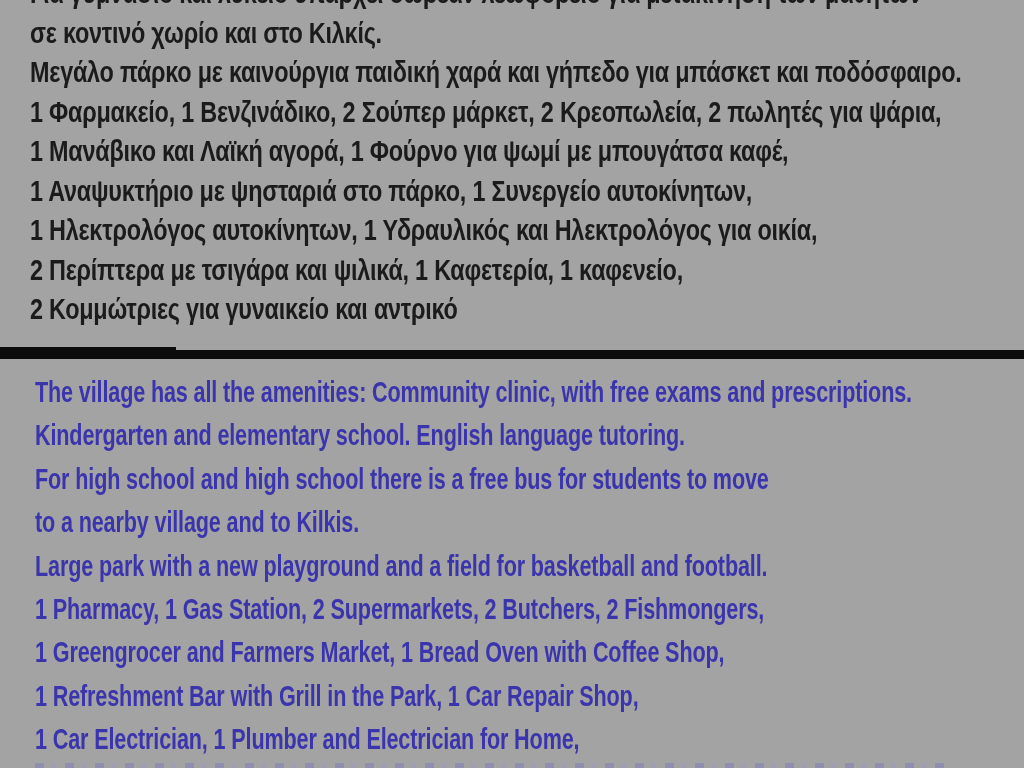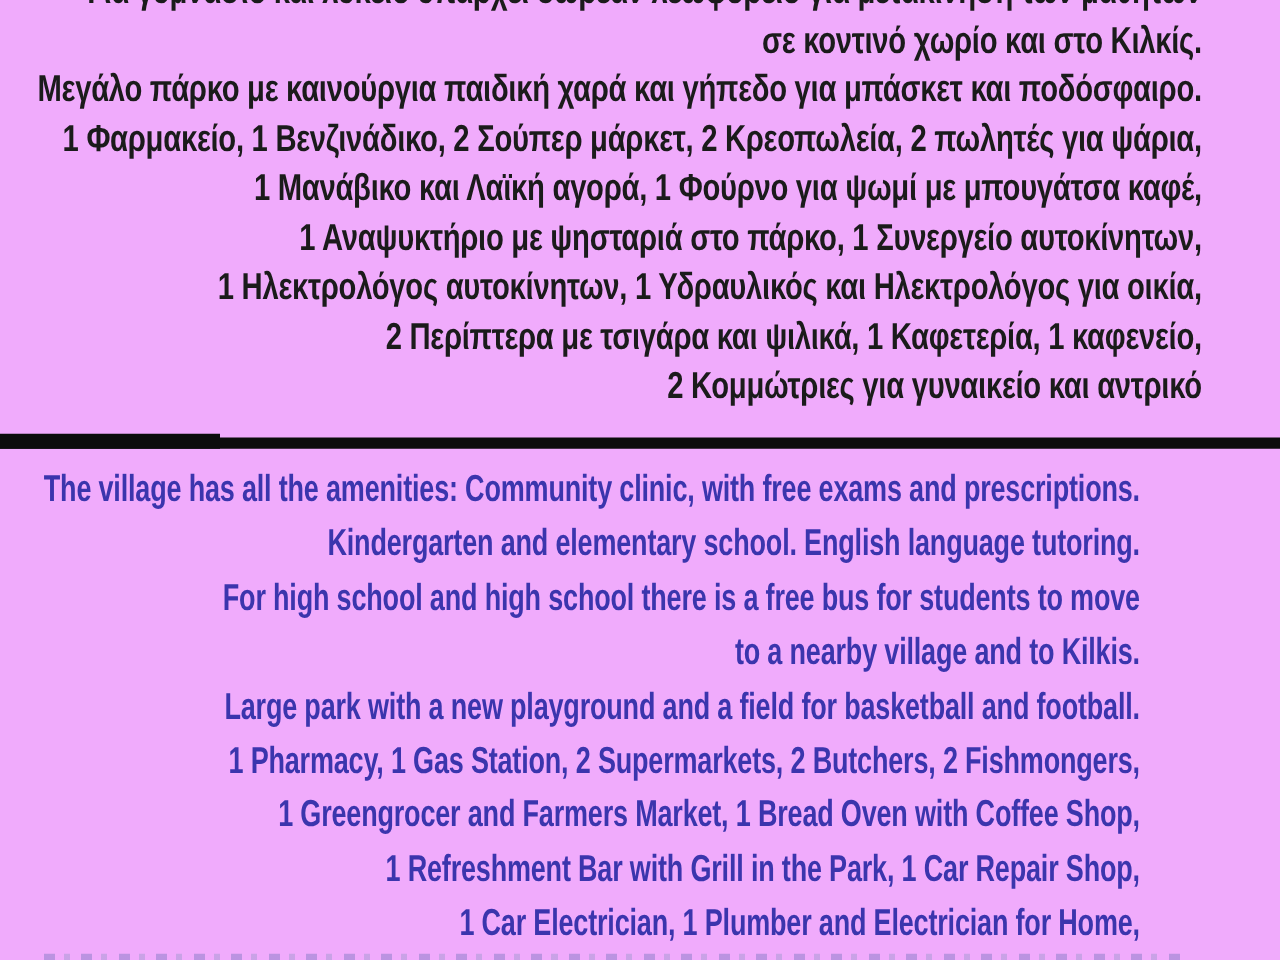--- a/index.html
+++ b/index.html
@@ -10,22 +10,21 @@
     width: 1024px;
     height: 768px;
     overflow: hidden;
     position: relative;
     background: #fdfdfd;
     font-family: "Liberation Sans", sans-serif;
   }
   .doc-page {
     position: absolute;
     inset: 0;
-    background: #f0abfc;
-    text-align: right;
+    background: #a3a3a3;
   }
   .text-block {
     position: absolute;
     white-space: nowrap;
     font-weight: 700;
     font-size: 30px;
     transform-origin: left top;
   }
   .greek-block {
     left: 30px;

